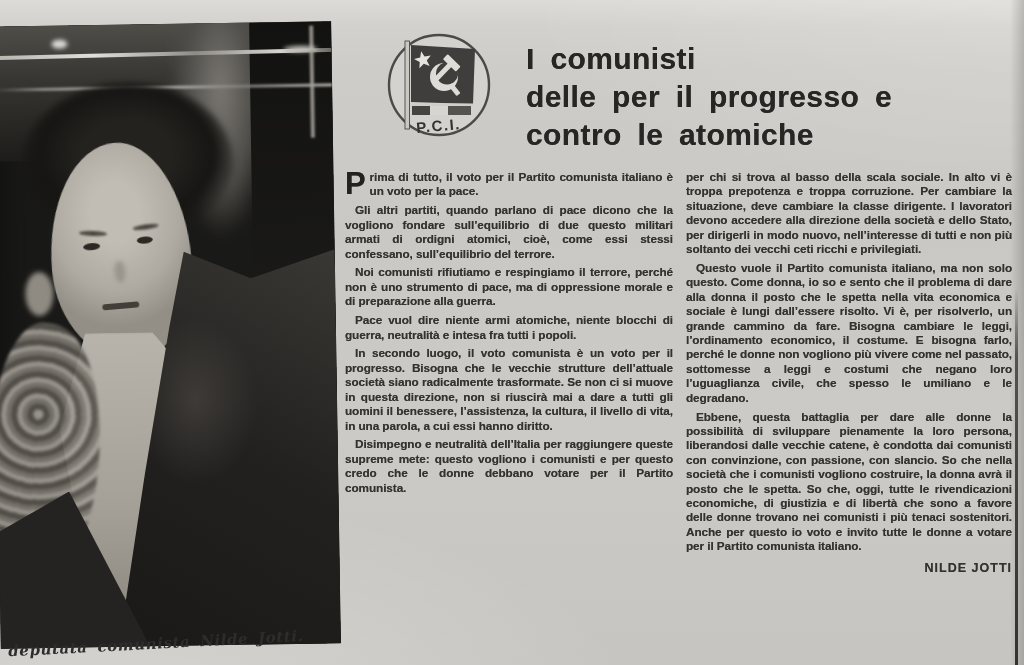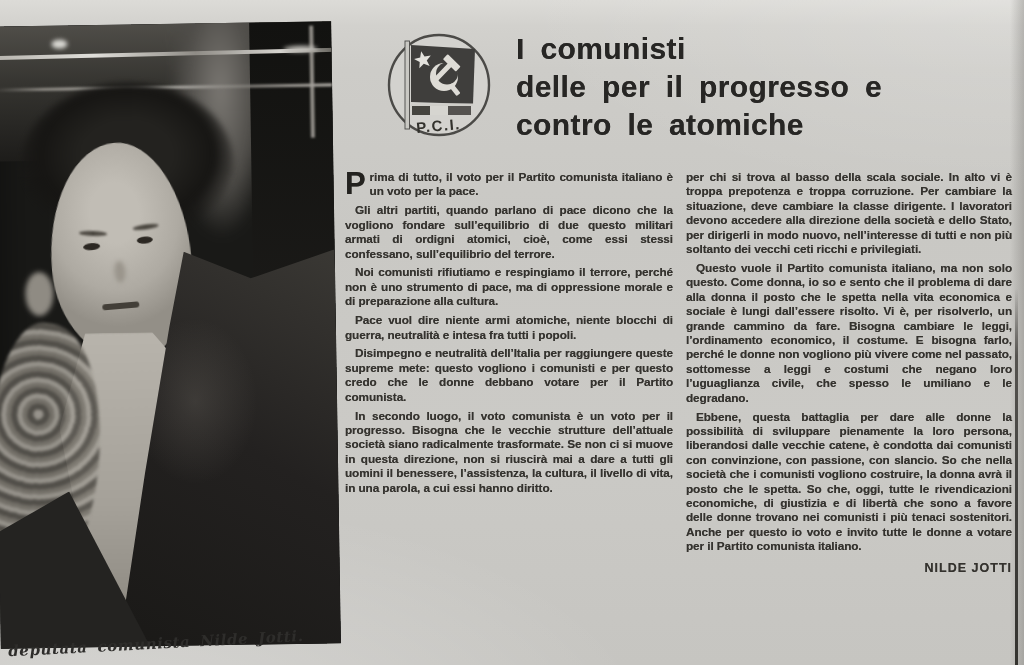--- a/index.html
+++ b/index.html
@@ -51,21 +51,21 @@
       linear-gradient(210deg,#3a3834 0,#232120 48%,#1a1917 100%);}
   .ph-jacketL{left:-10px;top:466px;width:224px;height:160px;
     clip-path:polygon(0 28%,36% 0,72% 100%,0 100%);background:#242321;}
   
   .caption{position:absolute;left:8px;top:634px;width:320px;transform:rotate(-3deg);
     font-family:"DejaVu Serif",serif;font-style:italic;font-weight:bold;font-size:15px;
     letter-spacing:.6px;word-spacing:4px;color:#2e2d2b;}
   
   .logo{position:absolute;left:386px;top:26px;width:106px;height:120px;}
   
-  .title{position:absolute;left:512px;top:26px;margin:4px;font-size:30px;font-weight:bold;
+  .title{position:absolute;left:512px;top:26px;margin:14px;font-size:30px;font-weight:bold;
     line-height:38px;letter-spacing:.4px;word-spacing:7px;color:#272624;
     text-shadow:0 0 .6px rgba(39,38,36,.8);}
   
   .col{position:absolute;top:170px;width:328px;font-size:11.8px;font-weight:bold;
     line-height:14.4px;letter-spacing:-.1px;color:#34322e;text-align:justify;
     text-shadow:0 0 .4px rgba(52,50,46,.65);}
   .col1{left:345px;}
   .col2{left:686px;width:326px;}
   .col p{margin:0 0 4.5px 0;text-indent:10px;}
   .col p.noindent{text-indent:0;}
@@ -137,24 +137,24 @@
 
   <h1 class="title">
     <div>I comunisti</div>
     <div>delle per il progresso e</div>
     <div>contro le atomiche</div>
   </h1>
 
   <div class="col col1">
     <p class="noindent"><span class="dropcap">P</span><span>rima di tutto, il voto per il Partito comunista italiano è un voto per la pace.</span></p>
     <p>Gli altri partiti, quando parlano di pace dicono che la vogliono fondare sull’equilibrio di due questo militari armati di ordigni atomici, cioè, come essi stessi confessano, sull’equilibrio del terrore.</p>
-    <p>Noi comunisti rifiutiamo e respingiamo il terrore, perché non è uno strumento di pace, ma di oppressione morale e di preparazione alla cultura.</p>
+    <p>Noi comunisti rifiutiamo e respingiamo il terrore, perché non è uno strumento di pace, ma di oppressione morale e di preparazione alla guerra.</p>
     <p>Pace vuol dire niente armi atomiche, niente blocchi di guerra, neutralità e intesa fra tutti i popoli.</p>
+    <p>In secondo luogo, il voto comunista è un voto per il progresso. Bisogna che le vecchie strutture dell’attuale società siano radicalmente trasformate. Se non ci si muove in questa direzione, non si riuscirà mai a dare a tutti gli uomini il benessere, l’assistenza, la cultura, il livello di vita, in una parola, a cui essi hanno diritto.</p>
     <p>Disimpegno e neutralità dell’Italia per raggiungere queste supreme mete: questo vogliono i comunisti e per questo credo che le donne debbano votare per il Partito comunista.</p>
-    <p>In secondo luogo, il voto comunista è un voto per il progresso. Bisogna che le vecchie strutture dell’attuale società siano radicalmente trasformate. Se non ci si muove in questa direzione, non si riuscirà mai a dare a tutti gli uomini il benessere, l’assistenza, la cultura, il livello di vita, in una parola, a cui essi hanno diritto.</p>
   </div>
 
   <div class="col col2">
     <p class="noindent">per chi si trova al basso della scala sociale. In alto vi è troppa prepotenza e troppa corruzione. Per cambiare la situazione, deve cambiare la classe dirigente. I lavoratori devono accedere alla direzione della società e dello Stato, per dirigerli in modo nuovo, nell’interesse di tutti e non più soltanto dei vecchi ceti ricchi e privilegiati.</p>
     <p>Questo vuole il Partito comunista italiano, ma non solo questo. Come donna, io so e sento che il problema di dare alla donna il posto che le spetta nella vita economica e sociale è lungi dall’essere risolto. Vi è, per risolverlo, un grande cammino da fare. Bisogna cambiare le leggi, l’ordinamento economico, il costume. E bisogna farlo, perché le donne non vogliono più vivere come nel passato, sottomesse a leggi e costumi che negano loro l’uguaglianza civile, che spesso le umiliano e le degradano.</p>
     <p>Ebbene, questa battaglia per dare alle donne la possibilità di sviluppare pienamente la loro persona, liberandosi dalle vecchie catene, è condotta dai comunisti con convinzione, con passione, con slancio. So che nella società che i comunisti vogliono costruire, la donna avrà il posto che le spetta. So che, oggi, tutte le rivendicazioni economiche, di giustizia e di libertà che sono a favore delle donne trovano nei comunisti i più tenaci sostenitori. Anche per questo io voto e invito tutte le donne a votare per il Partito comunista italiano.</p>
     <div class="signature">NILDE JOTTI</div>
   </div>
 
   <div class="page-shadow"></div>

